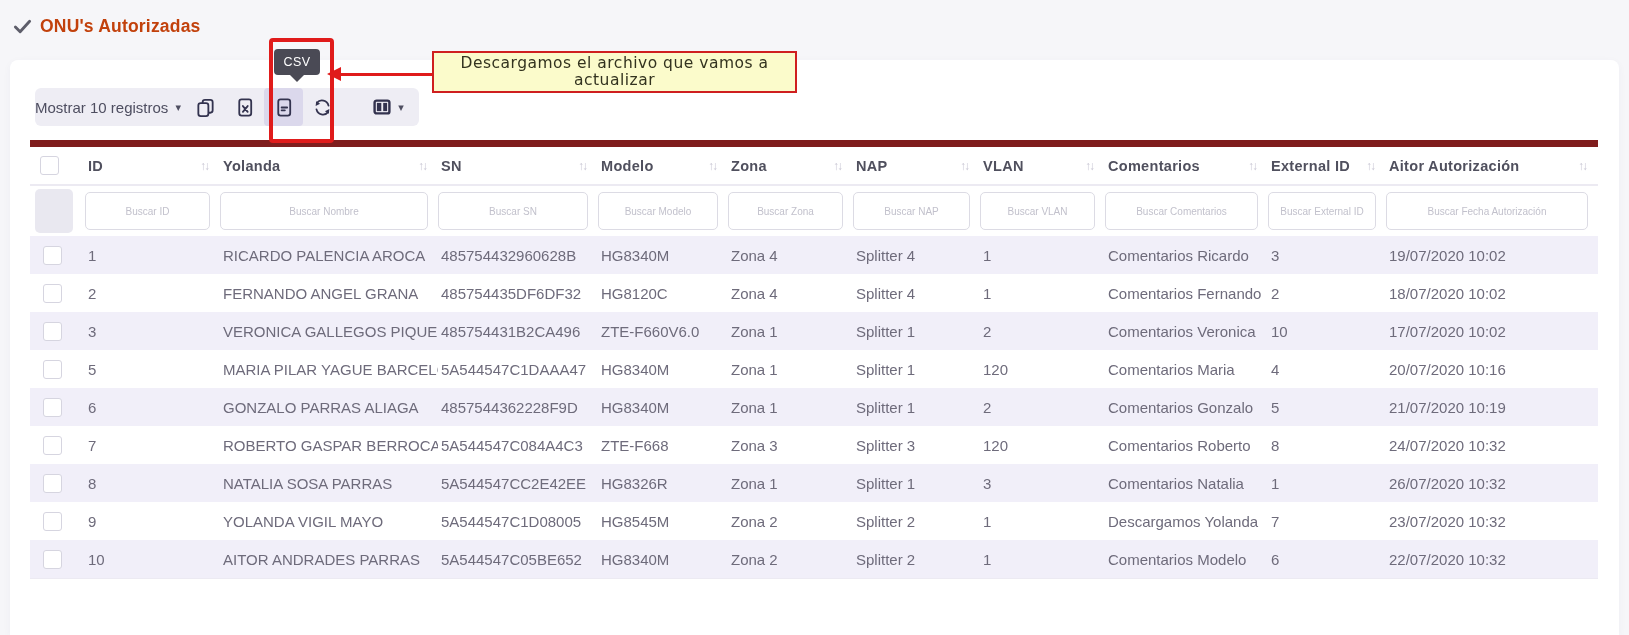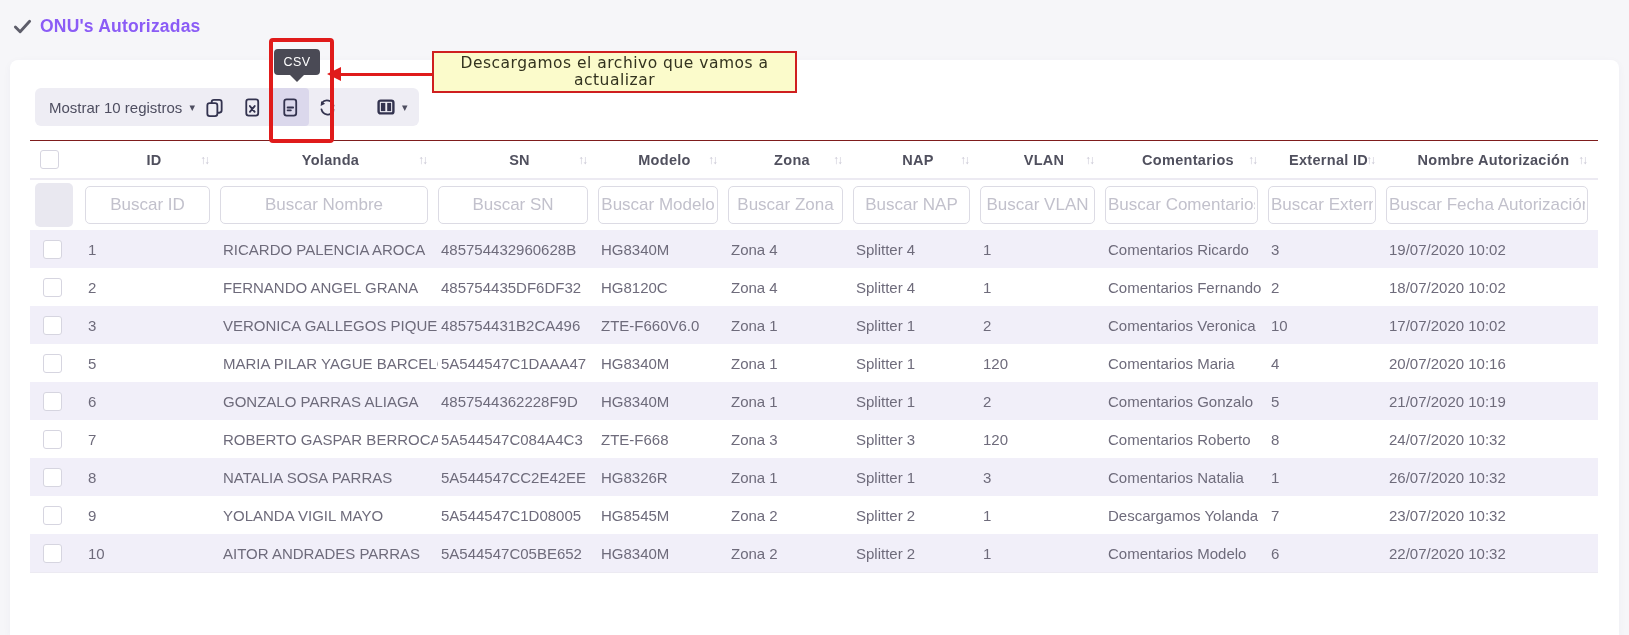--- a/index.html
+++ b/index.html
@@ -4,53 +4,53 @@
 <style>
   html,body{margin:0;padding:0;}
   body{
     width:1629px;height:635px;position:relative;overflow:hidden;
     background:#f6f6f9;
     font-family:"Liberation Sans",sans-serif;
     -webkit-font-smoothing:antialiased;
   }
   
   .page-title{position:absolute;left:13px;top:16px;display:flex;align-items:center;gap:8px;
-    color:#8b5cf6;font-size:17.5px;font-weight:bold;letter-spacing:.2px;}
+    color:#c2410c;font-size:17.5px;font-weight:bold;letter-spacing:.2px;}
   .page-title svg{display:block;}
   
   .card{position:absolute;left:10px;top:60px;width:1609px;height:575px;background:#ffffff;
     border-radius:8px 8px 0 0;box-shadow:0 2px 8px rgba(60,60,90,.04);}
   
   .toolbar-bar{position:absolute;left:25px;top:28px;width:384px;height:38px;background:#eeedf4;
     border-radius:6px;display:flex;align-items:center;}
-  .length-selector{display:flex;align-items:center;gap:7px;padding-left:14px;width:151px;
+  .length-selector{display:flex;align-items:center;gap:7px;width:151px;
     color:#4e4e60;font-size:15px;cursor:pointer;}
   .caret{color:#4e4e60;font-size:11px;line-height:1;}
   .tb-btn{width:39px;height:38px;display:flex;align-items:center;justify-content:center;cursor:pointer;}
   .tb-btn.active{background:#dbd8ec;border-radius:4px;}
   .tb-btn.columns-btn{width:56px;margin-left:18px;gap:6px;}
   .tb-btn svg{display:block;}
   
   .search-box{position:absolute;left:1353px;top:28px;width:235px;height:37px;background:#fff;
     border:1px solid #dcdbe4;border-radius:5px;display:flex;align-items:center;}
   .search-box svg{margin:0 10px 0 13px;flex:0 0 auto;}
   .search-box input{border:none;outline:none;flex:1;font-size:15px;color:#6e6b7b;background:transparent;
     font-family:"Liberation Sans",sans-serif;min-width:0;}
   .search-box input::placeholder{color:#b9b9c3;}
   
   .table-wrap{position:absolute;left:20px;top:80px;width:1568px;}
   table{border-collapse:collapse;table-layout:fixed;width:1568px;}
-  thead th{height:37px;text-align:center;vertical-align:middle;padding:0 0 0 3px;position:relative;
-    border-top:1px solid #7f1d1d;border-bottom:2px solid #eceaf2;
+  thead th{height:37px;text-align:left;vertical-align:middle;padding:0 0 0 3px;position:relative;
+    border-top:7px solid #7f1d1d;border-bottom:2px solid #eceaf2;
     color:#50505e;font-size:14.5px;font-weight:bold;letter-spacing:.3px;cursor:pointer;margin-top:28px;}
   .sort-icons{position:absolute;right:12px;top:50%;transform:translateY(-50%);
     color:#c9c7d4;font-size:12px;font-weight:normal;letter-spacing:-2px;}
   tr.filter-row td{height:50px;padding:0;vertical-align:middle;}
   .filter-input{width:calc(100% - 16px);height:34px;border:1px solid #dcdbe4;border-radius:5px;
-    font-size:17px;color:#3b82f6;text-align:center;outline:none;background:#fff;
+    font-size:10px;color:#3b82f6;text-align:center;outline:none;background:#fff;
     font-family:"Liberation Sans",sans-serif;}
   .filter-input::placeholder{color:#c2c1cc;}
   .filter-blank{width:38px;height:44px;margin-left:5px;background:#e9e8f0;border-radius:5px;}
   tbody td{height:38px;padding:0 0 0 3px;font-size:15px;color:#6e6b7b;white-space:nowrap;overflow:hidden;}
   tbody tr:nth-child(odd){background:#f1eff9;}
   tbody tr:last-child{border-bottom:1px solid #eceaf2;}
   .checkbox{width:17px;height:17px;border:1px solid #d6d5e0;border-radius:3px;background:#fff;
     margin-left:10px;cursor:pointer;}
   thead .checkbox{margin-left:7px;}
   
@@ -156,21 +156,21 @@
             </th>
             <th><span>ID</span><span class="sort-icons">↑↓</span></th>
             <th><span>Yolanda</span><span class="sort-icons">↑↓</span></th>
             <th><span>SN</span><span class="sort-icons">↑↓</span></th>
             <th><span>Modelo</span><span class="sort-icons">↑↓</span></th>
             <th><span>Zona</span><span class="sort-icons">↑↓</span></th>
             <th><span>NAP</span><span class="sort-icons">↑↓</span></th>
             <th><span>VLAN</span><span class="sort-icons">↑↓</span></th>
             <th><span>Comentarios</span><span class="sort-icons">↑↓</span></th>
             <th><span>External ID</span><span class="sort-icons">↑↓</span></th>
-            <th><span>Nombre Autorización</span><span class="sort-icons">↑↓</span></th>
+            <th><span>Aitor Autorización</span><span class="sort-icons">↑↓</span></th>
           </tr>
              <tr id="filter-row" class="filter-row">
             <td>
               <div class="filter-blank"></div>
             </td>
             <td><input type="text" class="filter-input" placeholder="Buscar ID" style=""></td>
             <td><input type="text" class="filter-input" placeholder="Buscar Nombre" style=""></td>
             <td><input type="text" class="filter-input" placeholder="Buscar SN" style=""></td>
             <td><input type="text" class="filter-input" placeholder="Buscar Modelo" style=""></td>
             <td><input type="text" class="filter-input" placeholder="Buscar Zona" style=""></td>

